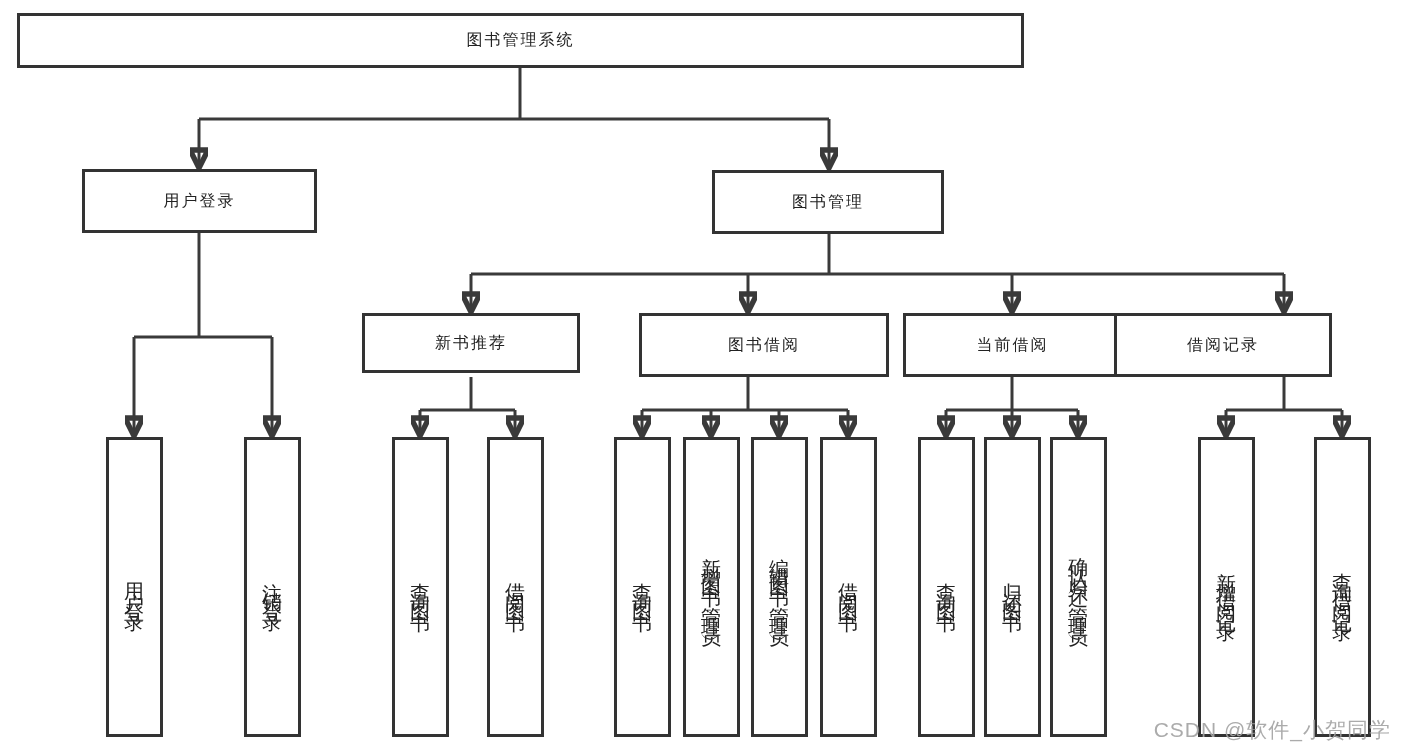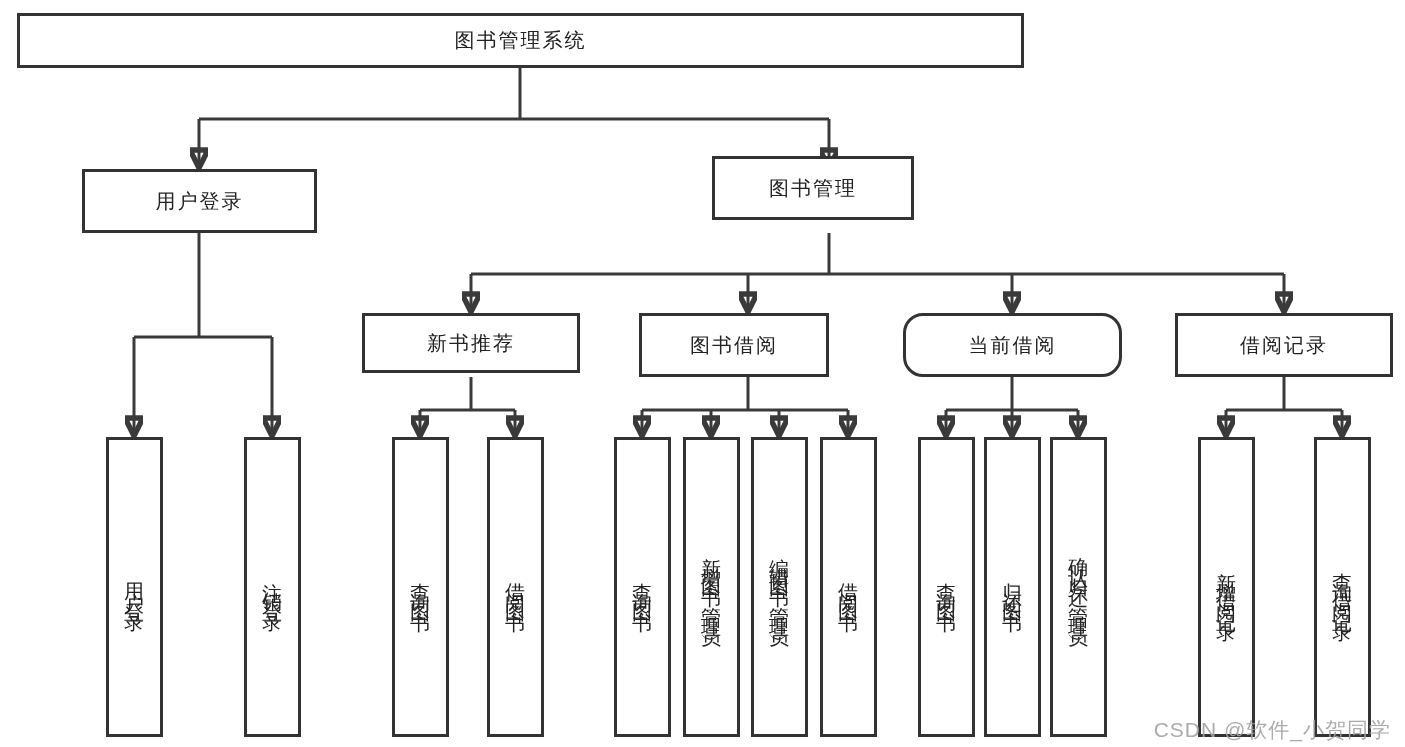--- a/index.html
+++ b/index.html
@@ -28,21 +28,21 @@
   }
   .hbox {
     position: absolute;
     box-sizing: border-box;
     border: 3px solid #333333;
     background: #ffffff;
     display: flex;
     align-items: center;
     justify-content: center;
     color: #222222;
-    font-size: 20px;
+    font-size: 16px;
     letter-spacing: 2px;
     z-index: 2;
   }
   .vbox {
     position: absolute;
     box-sizing: border-box;
     top: 437px;
     height: 300px;
     width: 57px;
     border: 3px solid #333333;
@@ -120,26 +120,26 @@
 
     <path d="M1284,377 V410"></path>
     <path d="M1226,410 H1342"></path>
     <path d="M1226,410 V436" marker-end="url(#arw)"></path>
     <path d="M1342,410 V436" marker-end="url(#arw)"></path>
   </svg>
 
   <div class="hbox" style="left:17px; top:13px; width:1007px; height:55px;">图书管理系统</div>
 
   <div class="hbox" style="left:82px; top:169px; width:235px; height:64px;">用户登录</div>
-  <div class="hbox" style="left:712px; top:156px; width:202px; height:64px;">图书管理</div>
+  <div class="hbox" style="left:712px; top:170px; width:232px; height:64px;">图书管理</div>
 
   <div class="hbox" style="left:362px; top:313px; width:218px; height:60px;">新书推荐</div>
-  <div class="hbox" style="left:639px; top:313px; width:190px; height:64px;">图书借阅</div>
-  <div class="hbox" style="left:903px; top:313px; width:219px; height:64px;border-radius:20px;">当前借阅</div>
-  <div class="hbox" style="left:1175px; top:313px; width:218px; height:64px;">借阅记录</div>
+  <div class="hbox" style="left:639px; top:313px; width:250px; height:64px;">图书借阅</div>
+  <div class="hbox" style="left:903px; top:313px; width:219px; height:64px;">当前借阅</div>
+  <div class="hbox" style="left:1114px; top:313px; width:218px; height:64px;">借阅记录</div>
 
   <div class="vbox" style="left:106px;">
     <span>用户登录</span>
   </div>
   <div class="vbox" style="left:244px;">
     <span>注销登录</span>
   </div>
 
   <div class="vbox" style="left:392px;">
     <span>查询图书</span>

